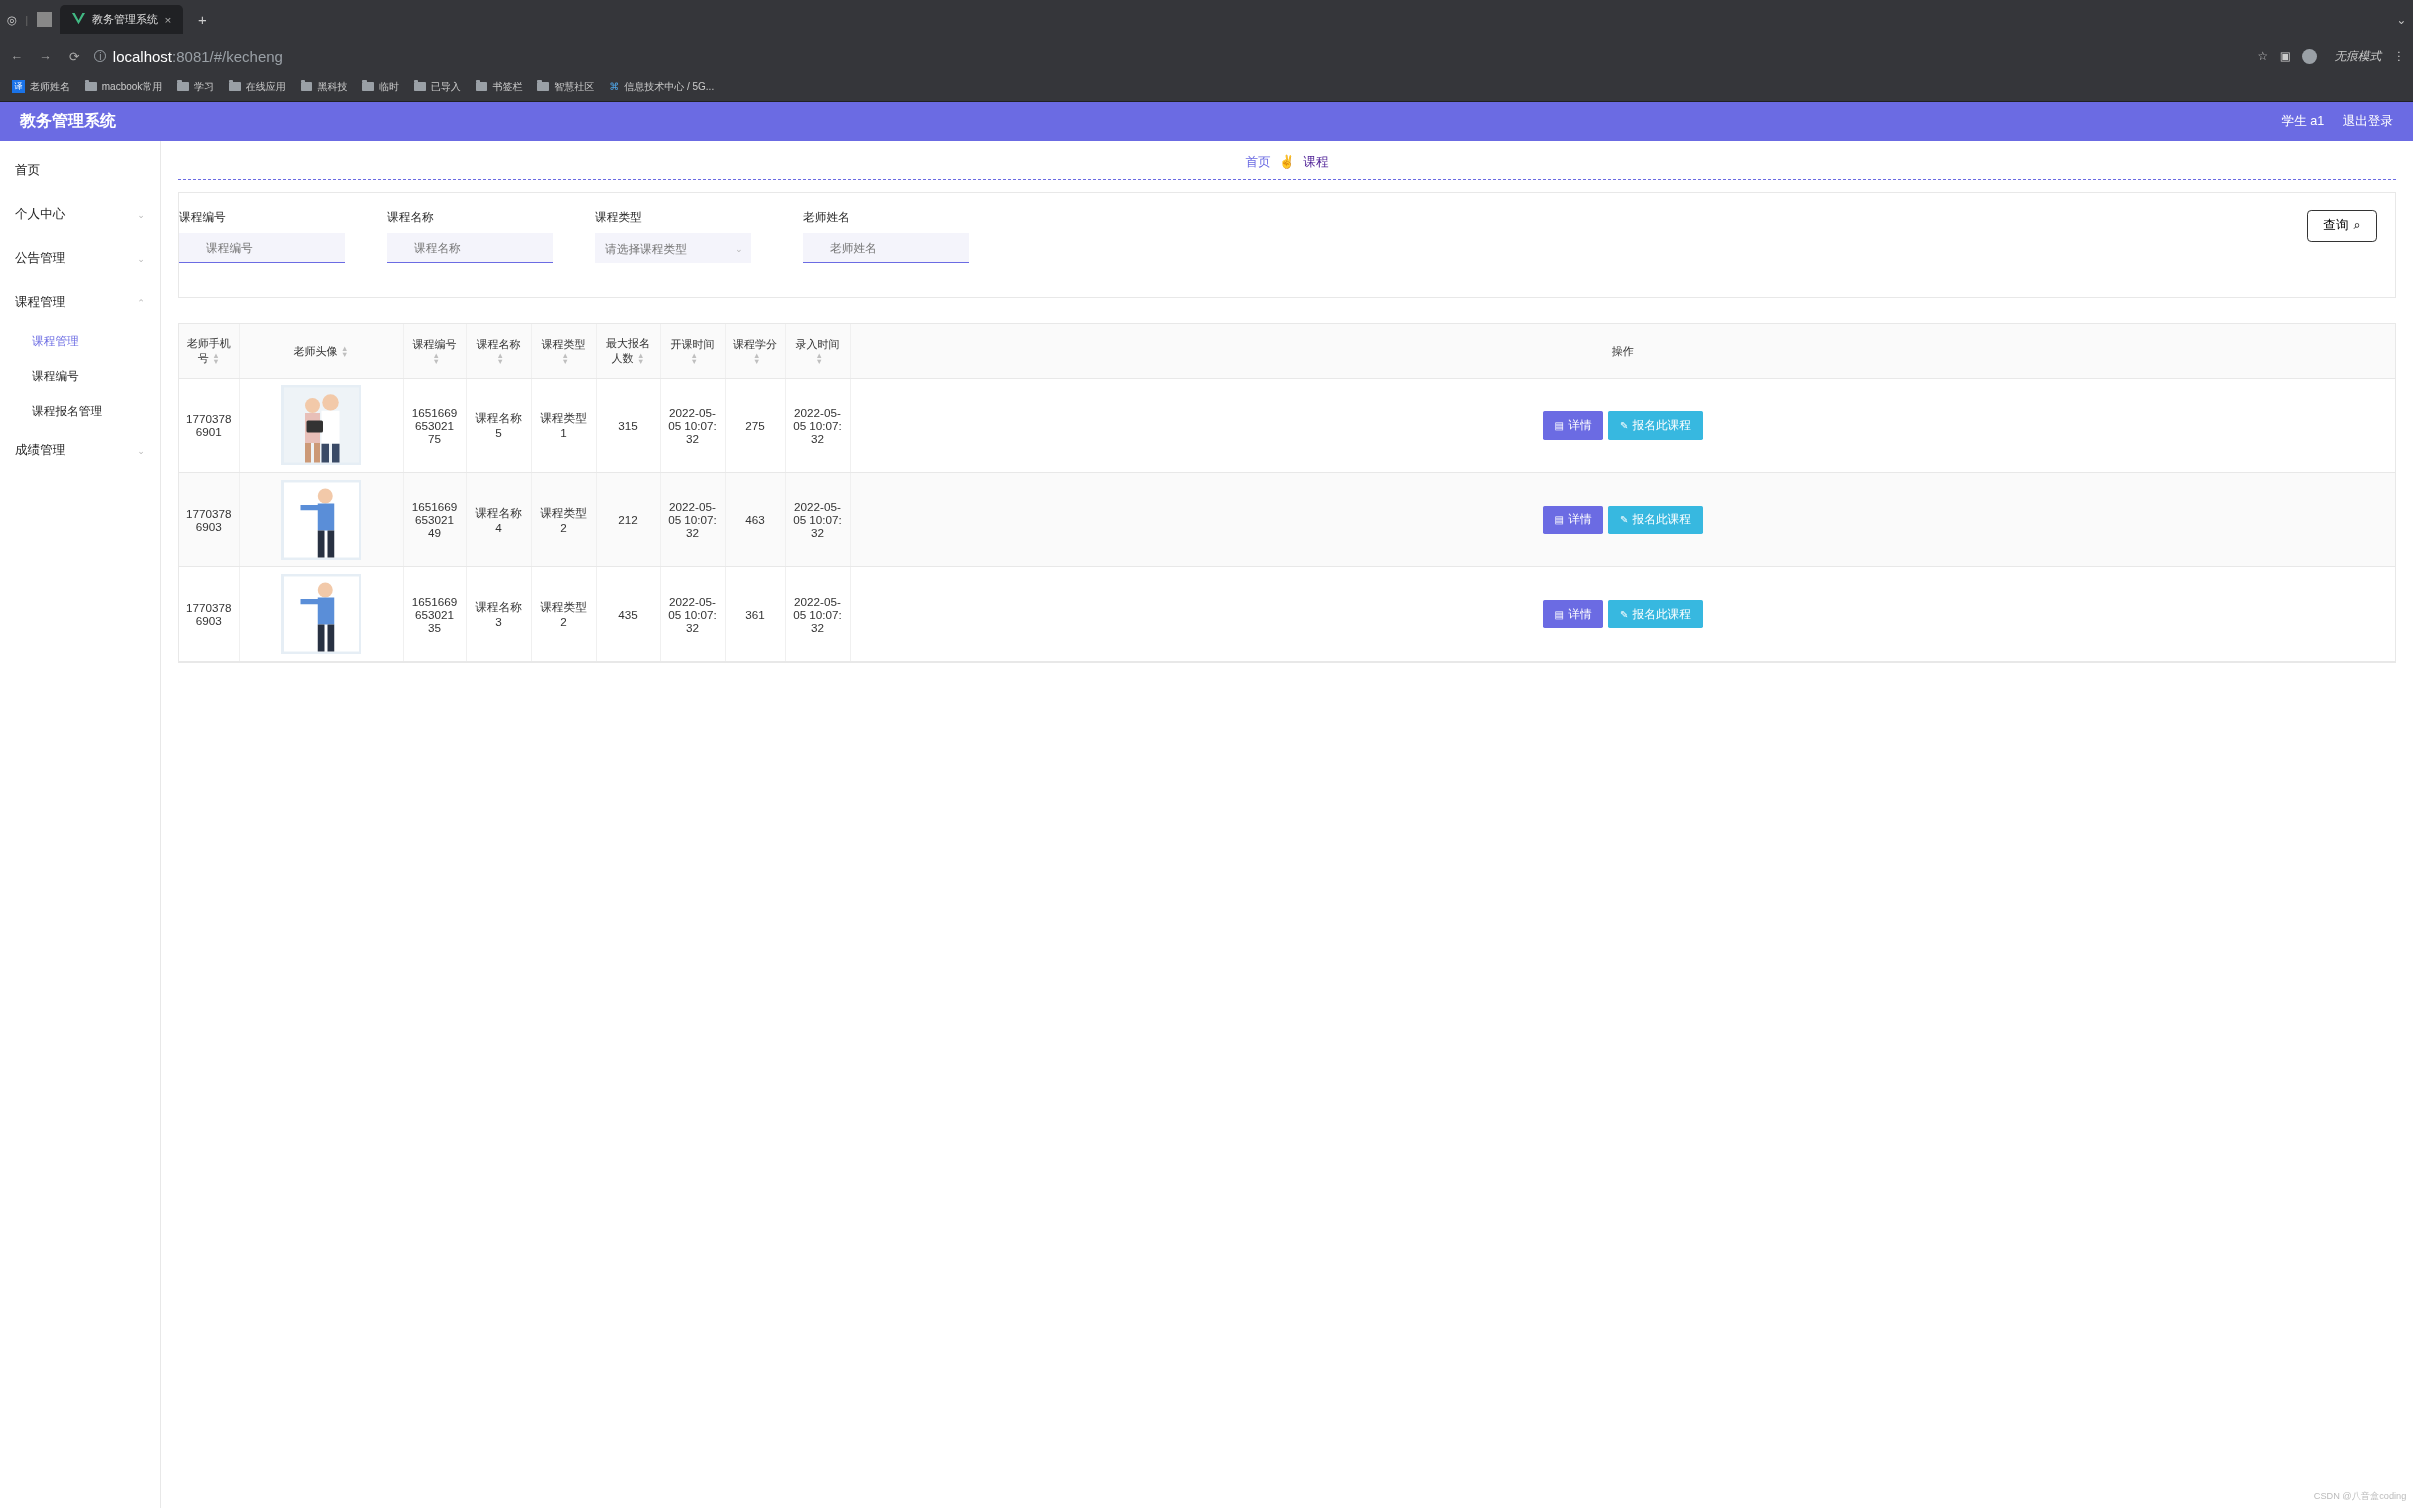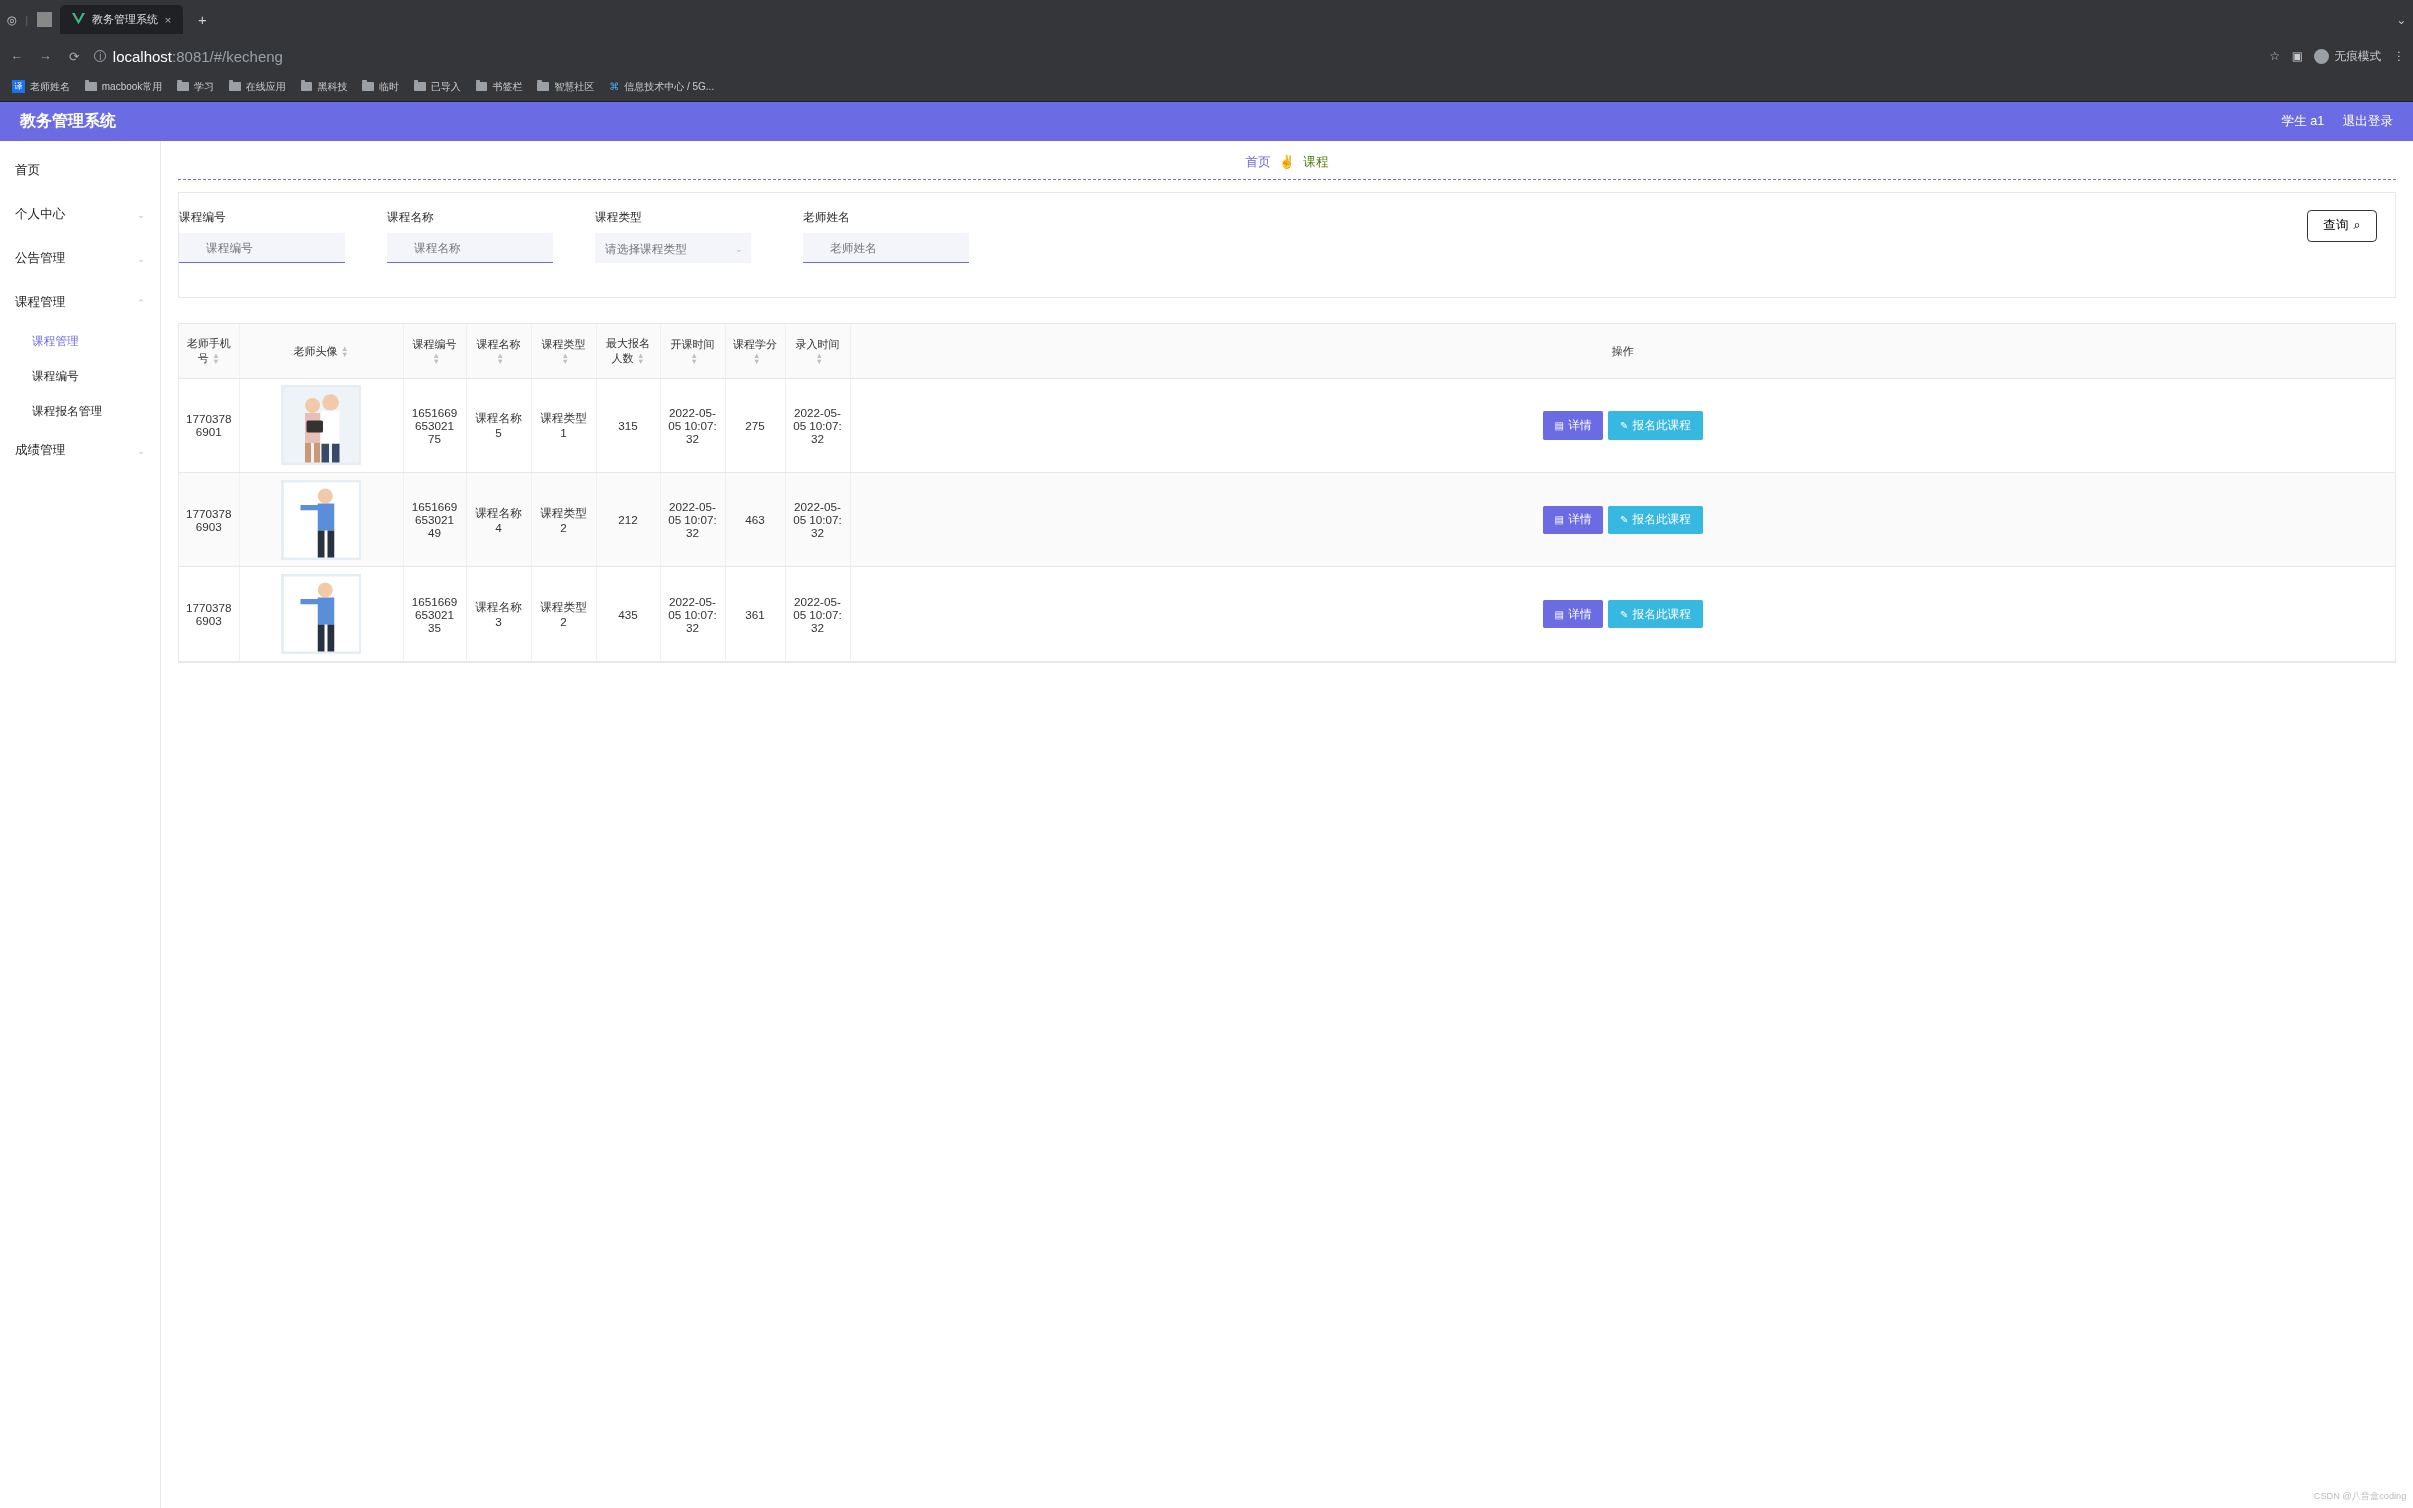--- a/index.html
+++ b/index.html
@@ -17,21 +17,21 @@
 .tab-close { color: #aaa; font-size: 11.7px; }
 .newtab { color: #ccc; margin-left: 15px; font-size: 15px; }
 .tl-right { margin-left: auto; color: #ccc; }
 .navbar { background: #35363a; height: 34px; display: flex; align-items: center; padding: 0 8.4px; gap: 11.7px; }
 .nav-icon { color: #aaa; font-size: 12.6px; width: 17px; text-align: center; }
 .url-bar { flex: 0 0 377px; display: flex; align-items: center; gap: 6.7px; }
 .url-bar .info { color: #9aa0a6; font-size: 10px; border: 0.8px solid #9aa0a6; border-radius: 50%; width: 11.7px; height: 11.7px; display: flex; align-items: center; justify-content: center; }
 .url-text { color: #fff; font-size: 15px; }
 .url-text .dim { color: #9aa0a6; }
 .nav-right { margin-left: auto; display: flex; align-items: center; gap: 11.7px; color: #ccc; font-size: 11.7px; }
-.incog { display: flex; align-items: center; gap: 5px; }
+.incog { display: flex; align-items: center; gap: 17px; font-style: italic; }
 .incog-icon { width: 15px; height: 15px; background: #9aa0a6; border-radius: 50%; position: relative; }
 
 .bookmarks { background: #35363a; height: 28.5px; display: flex; align-items: center; padding: 0 11.7px; gap: 15px; border-bottom: 0.8px solid #202124;}
 .bm-item { display: flex; align-items: center; gap: 5px; color: #ccc; font-size: 10px; }
 .bm-icon { width: 11.7px; height: 9.2px; background: #9aa0a6; border-radius: 0.8px; position: relative; }
 .bm-icon:before { content: ""; position: absolute; top: -2.5px; left: 0; width: 4.2px; height: 2.5px; background: #9aa0a6; border-radius: 0.8px 0.8px 0 0; }
 .bm-tr { width: 13.4px; height: 13.4px; background: #1a73e8; color: #fff; display: flex; align-items: center; justify-content: center; font-size: 8.4px; }
 
 
 .app-header { background: #6b6be3; color: #fff; height: 39px; display: flex; align-items: center; padding: 0 20px; }
@@ -42,21 +42,21 @@
 .app-body { display: flex; }
 .sidebar { width: 161px; border-right: 0.8px solid #e8e8e8; padding-top: 8.4px; min-height: calc(100vh - 139px); }
 .sb-item { padding: 13.4px 15px; font-size: 12.6px; color: #262626; display: flex; align-items: center; justify-content: space-between; }
 .sb-item .chev { color: #bbb; font-size: 9.2px; }
 .sb-sub { padding: 10px 15px 10px 32px; font-size: 11.7px; color: #262626; }
 .sb-sub.active { color: #6b6be3; }
 
 .main { flex: 1; padding: 0; }
 .crumb-wrap { text-align: center; padding: 13.4px 0 8.4px; color: #6b6be3; font-size: 12.6px; }
 .crumb-wrap .sep { margin: 0 5px; }
-.crumb-wrap .cur { color: #4d7c0f; }
+.crumb-wrap .cur { color: #4c1d95; }
 .divider { margin: 0 17px 0 17px; height: 0; border-top: 1.7px dashed #6b6be3; }
 
 .search-card { margin: 11.7px 17px; border: 0.8px solid #e8e8e8; padding: 17px 0; display: flex; flex-wrap: wrap; background: #fff; }
 .sfield { width: 208px; margin: 0 0 17px 0; padding: 0 6.7px 0 0; margin-right: 0; }
 .sfield-label { font-size: 11.7px; color: #262626; margin-bottom: 8.4px; display: block; padding-left: 0; }
 .sfield-input { width: 166px; height: 30px; background: #f4f4fb; border: none; border-bottom: 1.7px solid #6b6be3; padding: 0 8.4px 0 27px; font-size: 11.7px; color: #999; position: relative; }
 .input-wrap { position: relative; width: 166px; }
 .input-wrap .s-ico { position: absolute; left: 8.4px; top: 50%; transform: translateY(-50%); color: #bbb; font-size: 11px; }
 .select-wrap { position: relative; width: 156px; }
 .select-input { width: 156px; height: 30px; background: #f4f4fb; border: none; padding: 0 23.5px 0 10px; font-size: 11.7px; color: #bfbfbf; }

